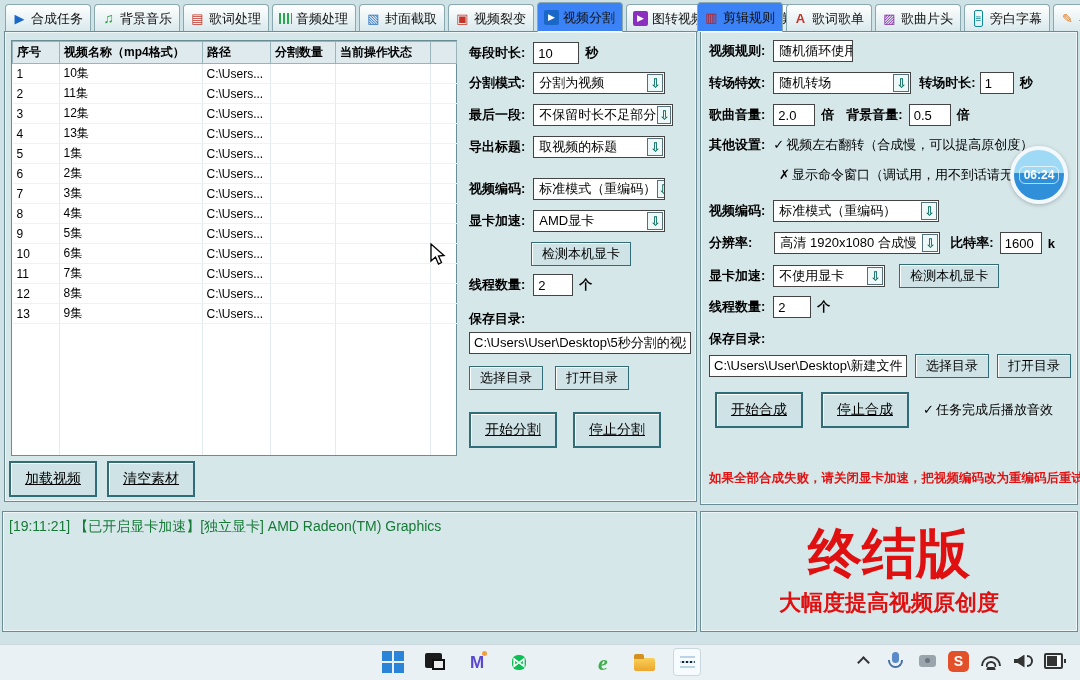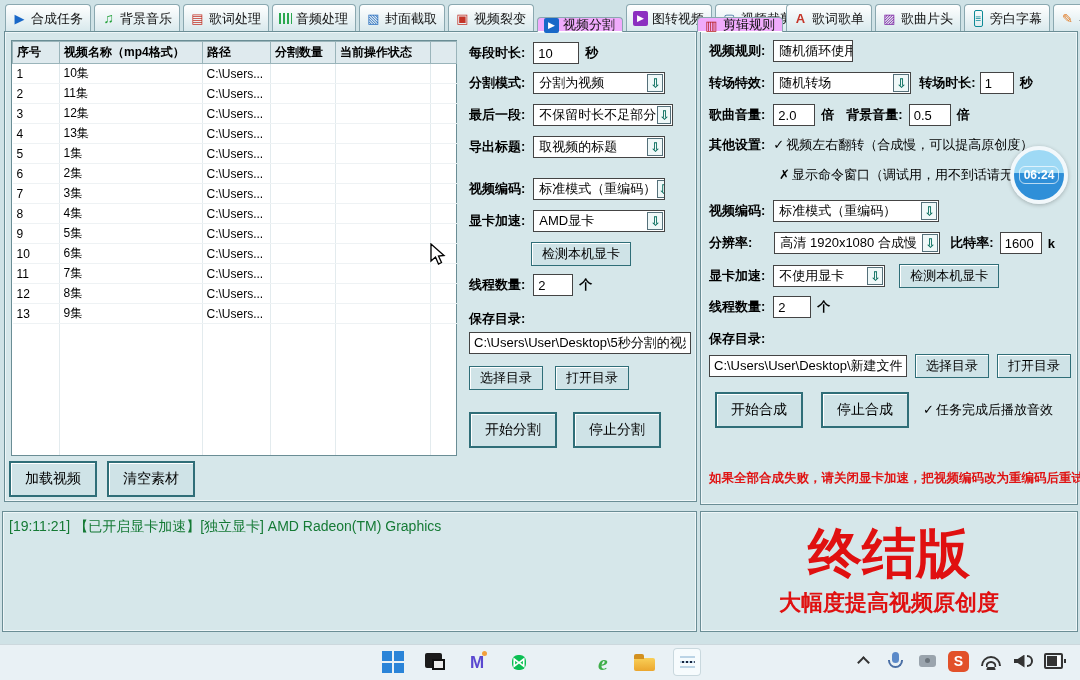--- a/index.html
+++ b/index.html
@@ -7,21 +7,21 @@
   body { font-family:"Liberation Sans","DejaVu Sans",sans-serif; background:#cfe2e6; position:relative; }
   .screen { position:absolute; inset:0; }
 
   
   .tabstrip { position:absolute; top:2px; display:flex; align-items:flex-end; height:30px; }
   .tabstrip.left { left:5px; }
   .tabstrip.right { left:697px; }
   .tab { display:inline-flex; align-items:center; gap:4px; padding:5px 7px 5px 6px; height:28px;
          background:linear-gradient(#ffffff,#d7e8ec); border:1px solid #8aa8b0; border-bottom:none;
          border-radius:4px 4px 0 0; margin-right:3px; font-size:13px; color:#111; cursor:default; white-space:nowrap; }
-  .tab.active { background:#f0abfc; height:15px; box-shadow:0 -1px 0 #fff inset; position:relative; z-index:3; }
+  .tab.active { background:#3b82f6; height:30px; box-shadow:0 -1px 0 #fff inset; position:relative; z-index:3; }
 
   .tabicon { display:inline-flex; align-items:center; justify-content:center; width:15px; height:15px; font-size:13px; line-height:15px; }
   .ic-play::before { content:"▶"; color:#1968c8; }
   .ic-music::before { content:"♫"; color:#21a038; font-size:14px; }
   .ic-lyrics::before { content:"▤"; color:#c43428; }
   .ic-equalizer { background:repeating-linear-gradient(90deg,#2aa84f 0 2px,transparent 2px 4px); width:13px; height:11px; }
   .ic-cover::before { content:"▧"; color:#2a6fc0; }
   .ic-fission::before { content:"▣"; color:#c43428; }
   .ic-video-split { background:#1968c8; border-radius:2px; }
   .ic-video-split::before { content:"▶"; color:#fff; font-size:9px; }
@@ -51,21 +51,21 @@
   .data-table td { border-bottom:1px solid #eef2f4; font-size:12px; padding:1px 4px; height:16px; white-space:nowrap; overflow:hidden; color:#000; }
   .col-no{width:47px}.col-name{width:143px}.col-path{width:68px}.col-count{width:65px}.col-status{width:95px}.col-x{width:26px}
 
   
   .lbl { font-size:13px; font-weight:bold; color:#000; white-space:nowrap; }
   .tinput { background:#fff; border:1px solid #444; height:22px; font-size:13px; padding:1px 4px; color:#000; font-family:inherit; }
   .combo { display:inline-flex; align-items:center; justify-content:space-between; background:#fff; border:1px solid #444; height:22px; padding-left:5px; font-size:13px; color:#000; white-space:nowrap; overflow:hidden; }
   .combo .arrowbox { display:inline-flex; align-items:center; justify-content:center; width:16px; height:18px; margin:0 1px; border:1px solid #55707a; background:#eff8f8; }
   .combo .arrowbox::before { content:"⇩"; color:#0a6e5e; font-weight:bold; font-size:13px; }
   .btn { display:inline-flex; align-items:center; justify-content:center; background:#cfe3e7; border:1px solid #2f6e78; box-shadow:inset 1px 1px 0 #ffffff; font-size:13px; color:#000; height:24px; padding:0 10px; cursor:default; white-space:nowrap; font-family:inherit; }
-  .btn.big { height:22px; padding:16px 14px; font-size:14px; border-width:2px; }
+  .btn.big { height:22px; padding:16px 14px; font-size:14px; border-width:2px;text-decoration:underline; }
   .unit { font-size:13px; font-weight:bold; margin-left:6px; }
   .prow { position:absolute; left:8px; right:6px; display:flex; align-items:center; }
   .opt { font-size:13px; color:#000; white-space:nowrap; }
   .opt .st { font-weight:bold; margin-right:2px; }
 
   
   .log-text { position:absolute; left:6px; top:6px; font-size:14px; color:#157a35; white-space:nowrap; }
 
   
   .warn { position:absolute; left:8px; top:438px; font-size:12.5px; color:#e01313; font-weight:bold; white-space:nowrap; }

